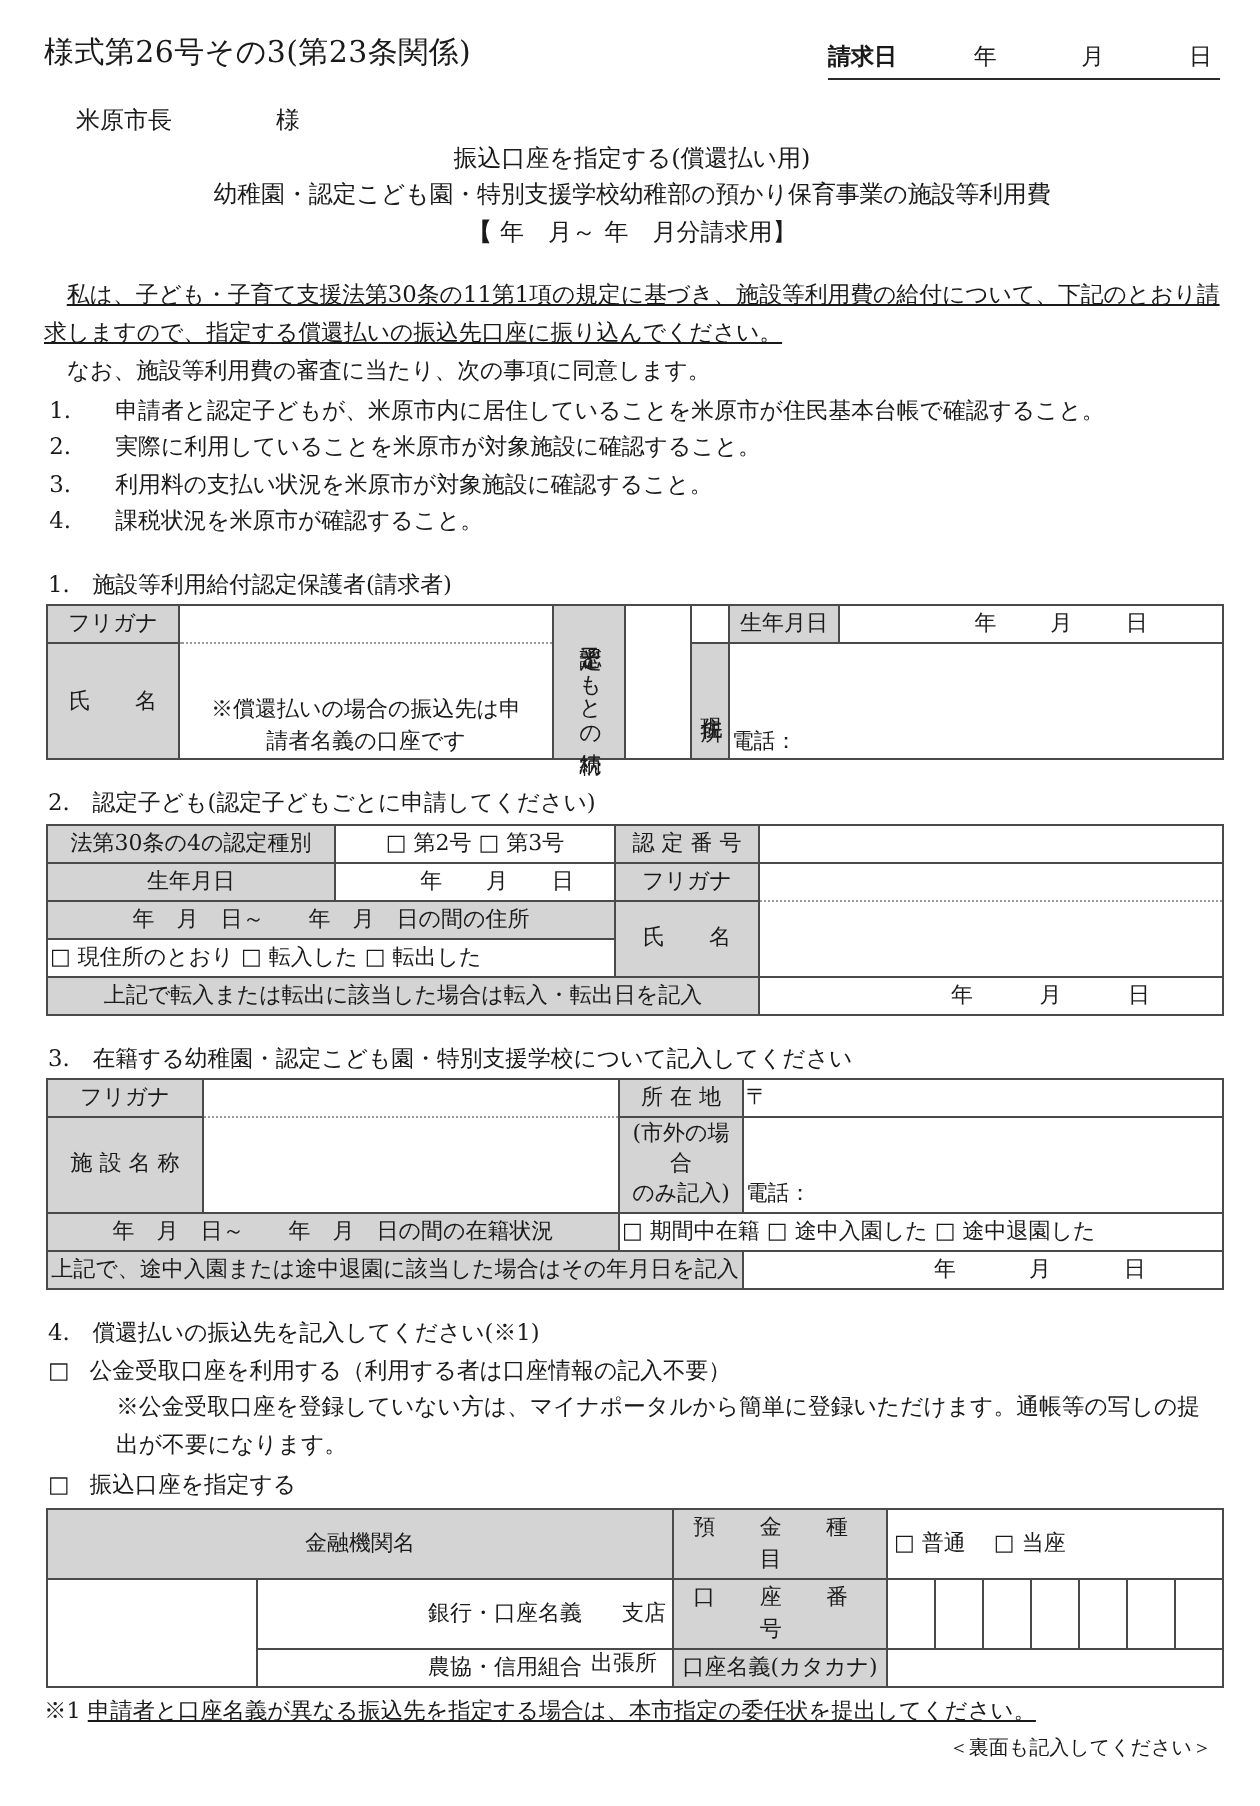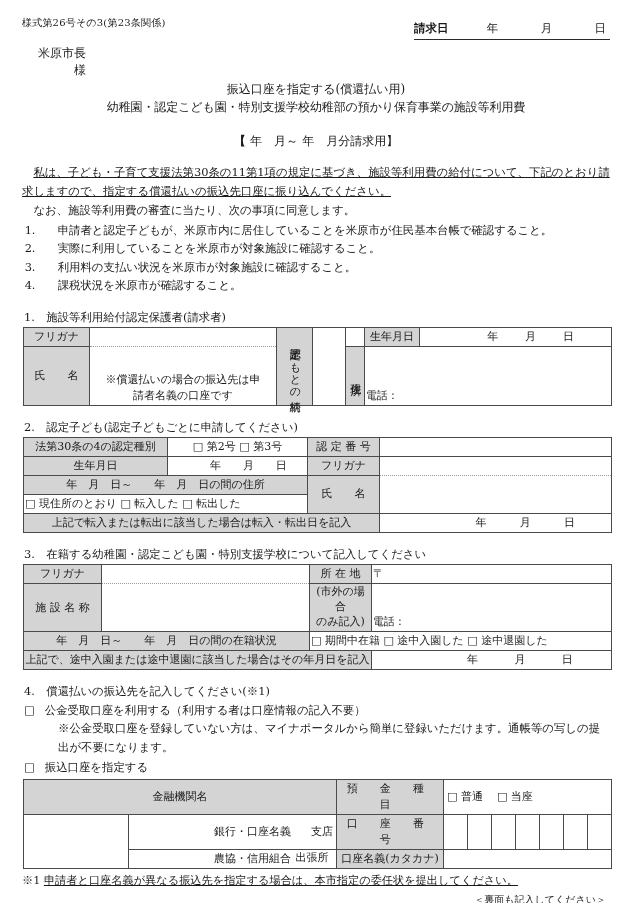--- a/index.html
+++ b/index.html
@@ -5,33 +5,33 @@
   html,body{margin:0;padding:0;}
   body{
     width:630px;height:903px;background:#ffffff;
     font-family:"DejaVu Serif","Liberation Serif",serif;
     color:#1a1a1a;font-size:11.2px;line-height:1.45;
     -webkit-font-smoothing:none;
   }
   .page{position:relative;width:630px;height:903px;box-sizing:border-box;padding:16px 20px 0 22px;}
 
   
-  .formno{font-size:10px;letter-spacing:.2px;}
-  .row-mayor{display:flex;align-items:flex-start;margin-top:14px;flex-direction:column;}
+  .formno{font-size:15px;letter-spacing:.2px;}
+  .row-mayor{display:flex;align-items:flex-end;margin-top:14px;}
   .mayor{margin-left:16px;font-size:12px;}
   .sama{margin-left:52px;font-size:12px;}
   .claimdate{position:absolute;right:20px;top:20px;width:196px;
              display:flex;justify-content:space-between;align-items:baseline;
              border-bottom:1px solid #2b2b2b;padding-bottom:2px;font-size:11.5px;}
   .claimdate .lbl{font-weight:bold;}
   .claimdate .u{padding:0 4px;}
 
   .title1{text-align:center;font-size:12px;margin-top:2px;}
   .title2{text-align:center;font-size:12px;margin-top:0;letter-spacing:-.1px;}
-  .title3{text-align:center;font-size:12px;margin-top:17px;font-weight:bold;}
+  .title3{text-align:center;font-size:12px;margin-top:2px;font-weight:bold;}
   .title3 .thin{font-weight:normal;}
 
   .para{margin-top:13px;text-indent:1em;font-size:11.4px;line-height:1.62;text-decoration:underline;}
   .para2{margin-top:1px;text-indent:1em;font-size:11.4px;line-height:1.62;}
   ol.agree{list-style:none;margin:1px 0 0 0;padding:0;}
   ol.agree li{font-size:11.4px;line-height:1.62;padding-left:2.1em;text-indent:-1.55em;margin-left:14px;}
   ol.agree li .num{display:inline-block;width:1.35em;}
 
   
   .sechead{font-size:11.4px;margin:14px 0 2px 2px;}

